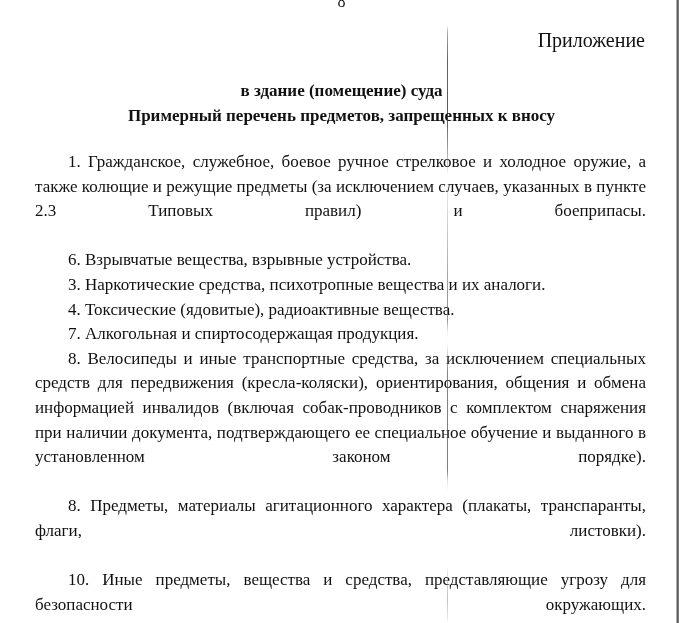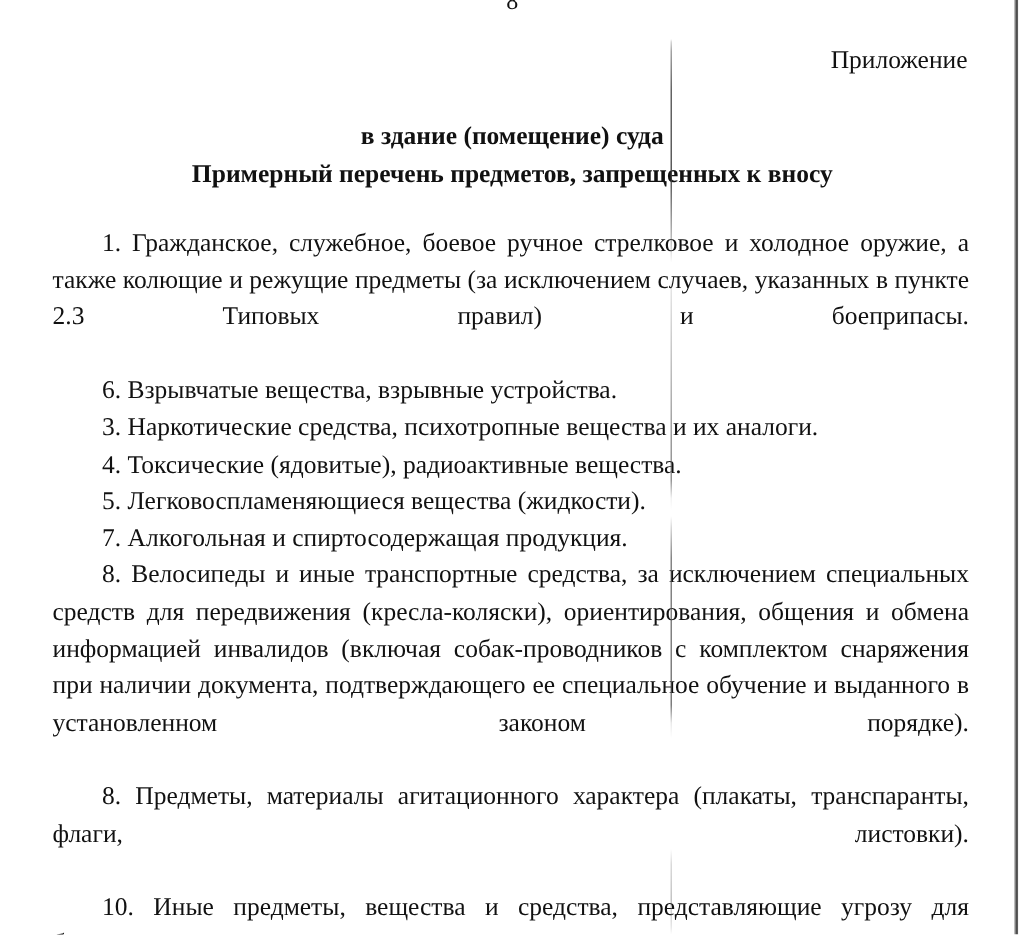--- a/index.html
+++ b/index.html
@@ -97,21 +97,21 @@
     font-size: 16px;
     line-height: 16px;
     letter-spacing: 0;
   }
 
   
   .appendix-label {
     position: absolute;
     top: 30px;
     right: 38px;
-    font-size: 17px;
+    font-size: 20px;
     line-height: 20px;
   }
 
   
   .doc-title {
     position: absolute;
     top: 78px;
     left: 60px;
     width: 563px;
     text-align: center;
@@ -170,21 +170,20 @@
   <div class="doc-title">
     <span class="tl">в здание (помещение) суда</span>
     <span class="tl">Примерный перечень предметов, запрещенных к вносу</span>
   </div>
 
   <div class="body-text">
     <p class="para">1. Гражданское, служебное, боевое ручное стрелковое и холодное оружие, а также колющие и режущие предметы (за исключением случаев, указанных в пункте 2.3 Типовых правил) и боеприпасы.</p>
     <p class="para single">6. Взрывчатые вещества, взрывные устройства.</p>
     <p class="para single">3. Наркотические средства, психотропные вещества и их аналоги.</p>
     <p class="para single">4. Токсические (ядовитые), радиоактивные вещества.</p>
-    <p class="para single">5. Легковоспламеняющиеся вещества (жидкости).</p>
     <p class="para single">7. Алкогольная и спиртосодержащая продукция.</p>
     <p class="para">8. Велосипеды и иные транспортные средства, за исключением специальных средств для передвижения (кресла-коляски), ориентирования, общения и обмена информацией инвалидов (включая собак-проводников с комплектом снаряжения при наличии документа, подтверждающего ее специальное обучение и выданного в установленном законом порядке).</p>
     <p class="para wide">8. Предметы, материалы агитационного характера (плакаты, транспаранты, флаги, листовки).</p>
     <p class="para">10. Иные предметы, вещества и средства, представляющие угрозу для безопасности окружающих.</p>
   </div>
 
   <div class="fold-line"></div>
   <div class="scan-edge"></div>
   <div class="scan-edge-outer"></div>
 

